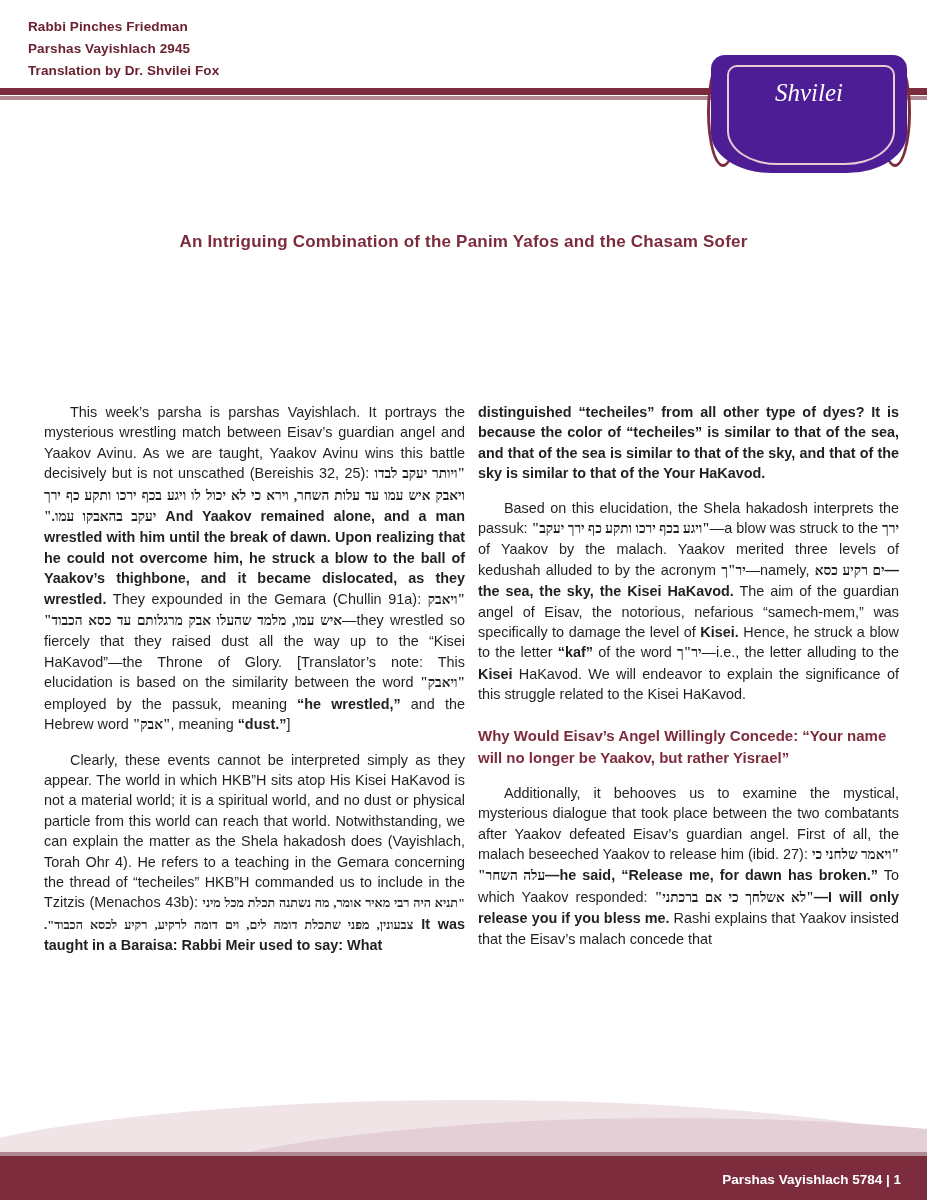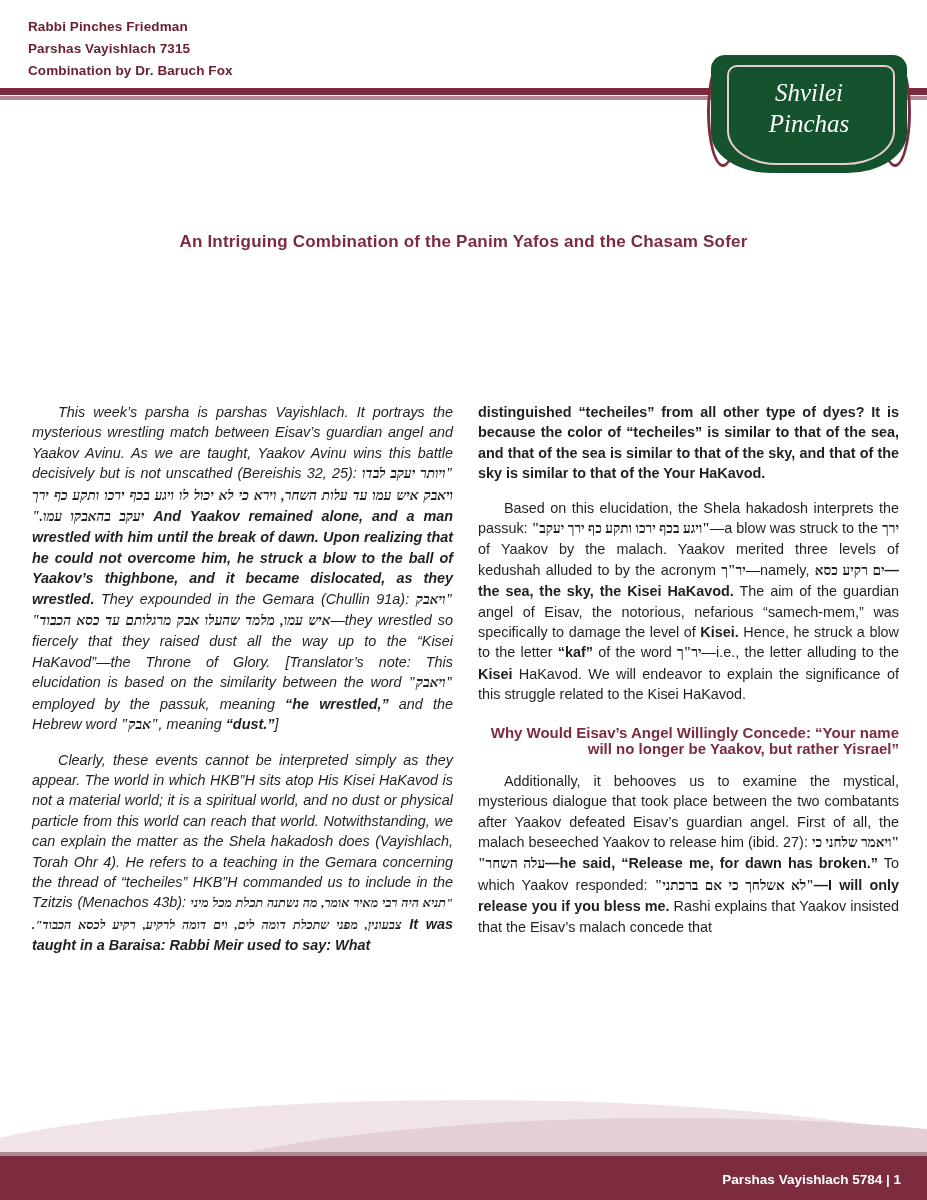--- a/index.html
+++ b/index.html
@@ -62,21 +62,21 @@
   .logo {
     position: absolute;
     top: 55px;
     left: 711px;
     width: 196px;
     height: 118px;
   }
   .logo-plate {
     position: absolute;
     inset: 0;
-    background: #14532d;
+    background: #4c1d95;
     border-radius: 14px 14px 60px 60px / 14px 14px 40px 40px;
   }
   .logo-inner {
     position: absolute;
     left: 16px; top: 10px;
     width: 164px; height: 96px;
     border: 2px solid #e8ccd2;
     border-radius: 10px 10px 50px 50px / 10px 10px 34px 34px;
   }
   .logo-text {
@@ -132,45 +132,45 @@
     height: 700px;
   }
   .col {
     position: absolute;
     top: 0;
     width: 421px;
     font-size: 14.4px;
     line-height: 20.4px;
     text-align: justify;
   }
-  .col-left { left: 4px; font-style: italic; }
+  .col-left { left: 16px; }
   .col-right { left: 450px; }
   p { margin: 0 0 14px 0; }
   .indent { text-indent: 26px; }
   b, .b { font-weight: bold; }
   .heb {
     font-family: "Liberation Serif", serif;
     direction: rtl;
     unicode-bidi: bidi-override;
     font-size: 13.6px;
     font-weight: bold;
   }
   .heb-sm {
     font-family: "Liberation Serif", serif;
     direction: rtl;
     unicode-bidi: bidi-override;
     font-size: 12.6px;
     font-weight: bold;
   }
   .subhead {
-    text-align: right;
+    text-align: left;
     font-weight: bold;
     color: #7c2c3d;
     font-size: 15px;
-    line-height: 16px;
+    line-height: 22px;
     margin: 20px 0 14px 0;
   }
 
   
   .footer {
     position: absolute;
     left: 0;
     bottom: 0;
     width: 825px;
     height: 108px;
@@ -217,35 +217,34 @@
     font-weight: bold;
   }
 </style>
 </head>
 <body>
 
 <div class="header">
   <div class="header-band"></div>
   <div class="byline">
     <div>Rabbi Pinches Friedman</div>
-    <div>Parshas Vayishlach 7315</div>
-    <div>Combination by Dr. Baruch Fox</div>
+    <div>Parshas Vayishlach 2945</div>
+    <div>Translation by Dr. Shvilei Fox</div>
   </div>
   <div class="rule-wrap">
     <div class="rule-top"></div>
     <div class="rule-bottom"></div>
   </div>
   <div class="logo">
     <div class="logo-flourish-l"></div>
     <div class="logo-flourish-r"></div>
     <div class="logo-plate">
       <div class="logo-inner"></div>
       <div class="logo-text">
         <div>Shvilei</div>
-        <div>Pinchas</div>
       </div>
     </div>
   </div>
 </div>
 
 <div class="title-block">
   <div class="kicker">An Intriguing Combination of the Panim Yafos and the Chasam Sofer</div>
 </div>
 
 <div class="columns">

